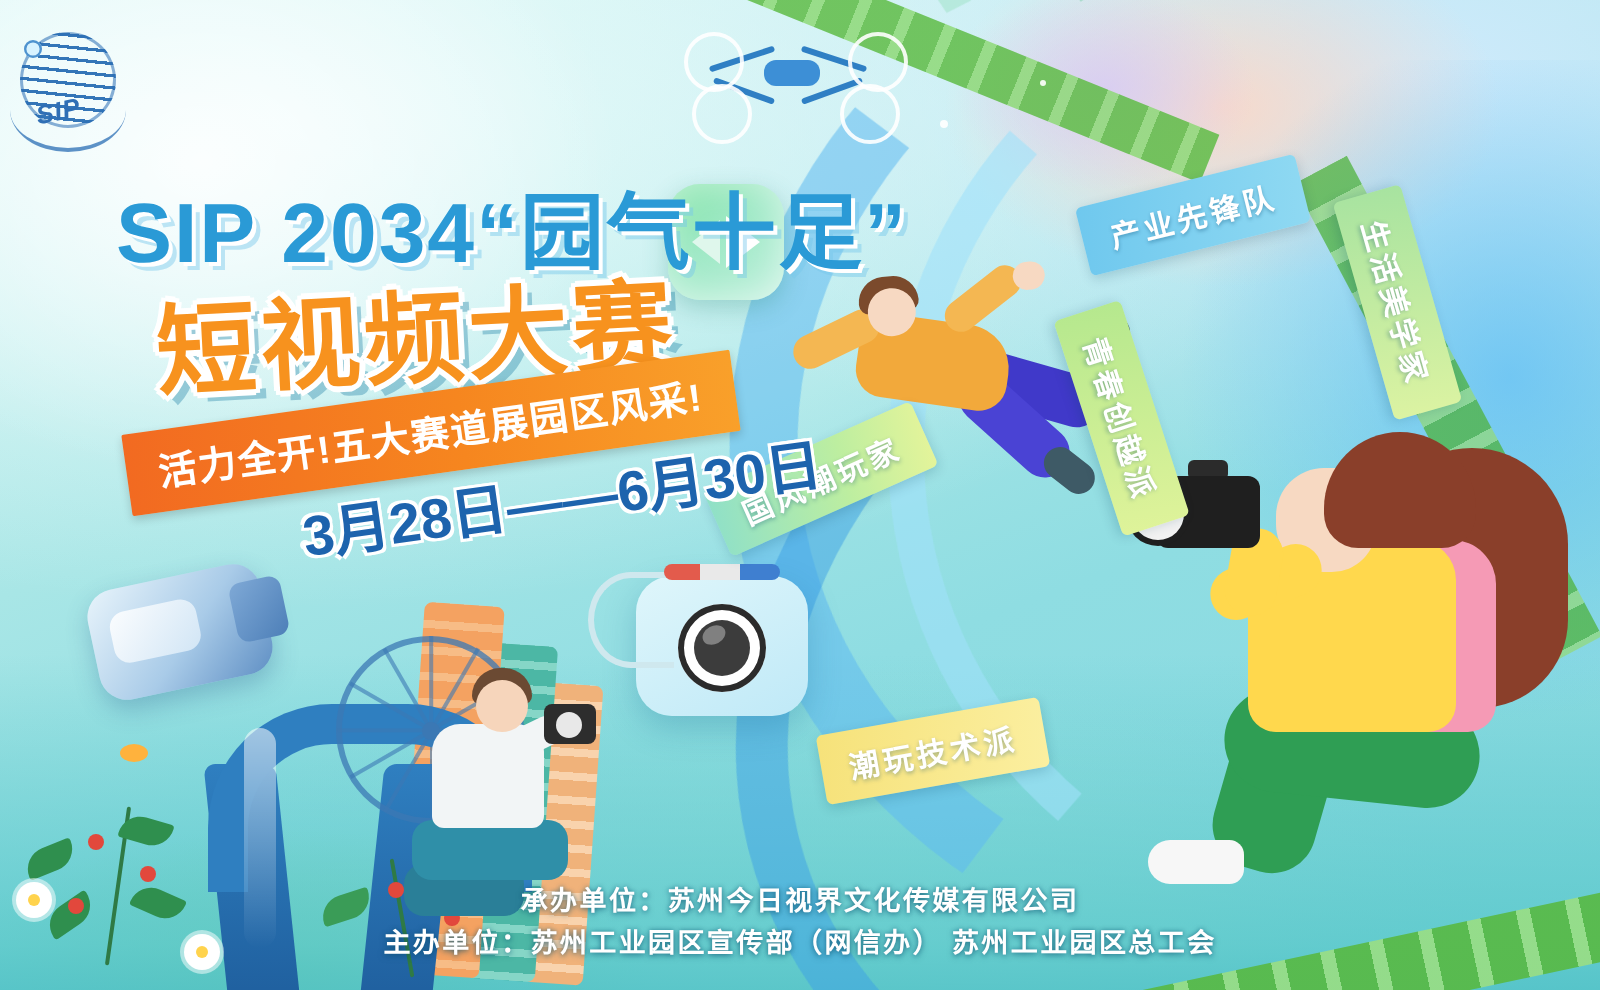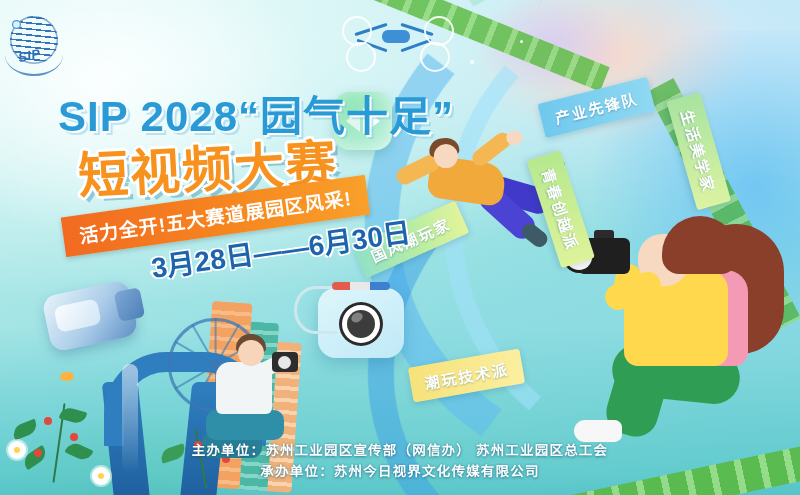--- a/index.html
+++ b/index.html
@@ -342,21 +342,21 @@
   <div id="logo-block">
     <div class="logo-globe">
       <div class="gcirc"></div>
       <div class="gdot"></div>
       <div class="gtail"></div>
       <div class="gsip">SIP</div>
     </div>
   </div>
 
   <div id="headline">
-    <div class="h-line1">SIP 2028“园气十足”</div>
+    <div class="h-line1">SIP 2034“园气十足”</div>
     <div class="h-line2">短视频大赛</div>
   </div>
 
   <div id="banner">
     <div class="banner-bar">活力全开!五大赛道展园区风采!</div>
   </div>
 
   <div id="date-line">3月28日——6月30日</div>
 
   <div class="track t1">国风潮玩家</div>
@@ -489,17 +489,17 @@
 
   <div class="sparkle" style="left:470px;top:60px;width:4px;height:4px;"></div>
   <div class="sparkle" style="left:520px;top:40px;width:3px;height:3px;"></div>
   <div class="sparkle" style="left:300px;top:150px;width:3px;height:3px;"></div>
   <div class="sparkle" style="left:660px;top:300px;width:4px;height:4px;"></div>
   <div class="sparkle" style="left:150px;top:270px;width:5px;height:5px;"></div>
   <div class="sparkle" style="left:84px;top:300px;width:10px;height:10px;background:#ffd34d;"></div>
   <div class="sparkle" style="left:60px;top:372px;width:14px;height:9px;background:#ffb23d;border-radius:50%;"></div>
 
   <div id="credits">
+    <div>承办单位：苏州今日视界文化传媒有限公司</div>
     <div>主办单位：苏州工业园区宣传部（网信办） 苏州工业园区总工会</div>
-    <div>承办单位：苏州今日视界文化传媒有限公司</div>
   </div>
 
 </div>
 
 </body></html>

